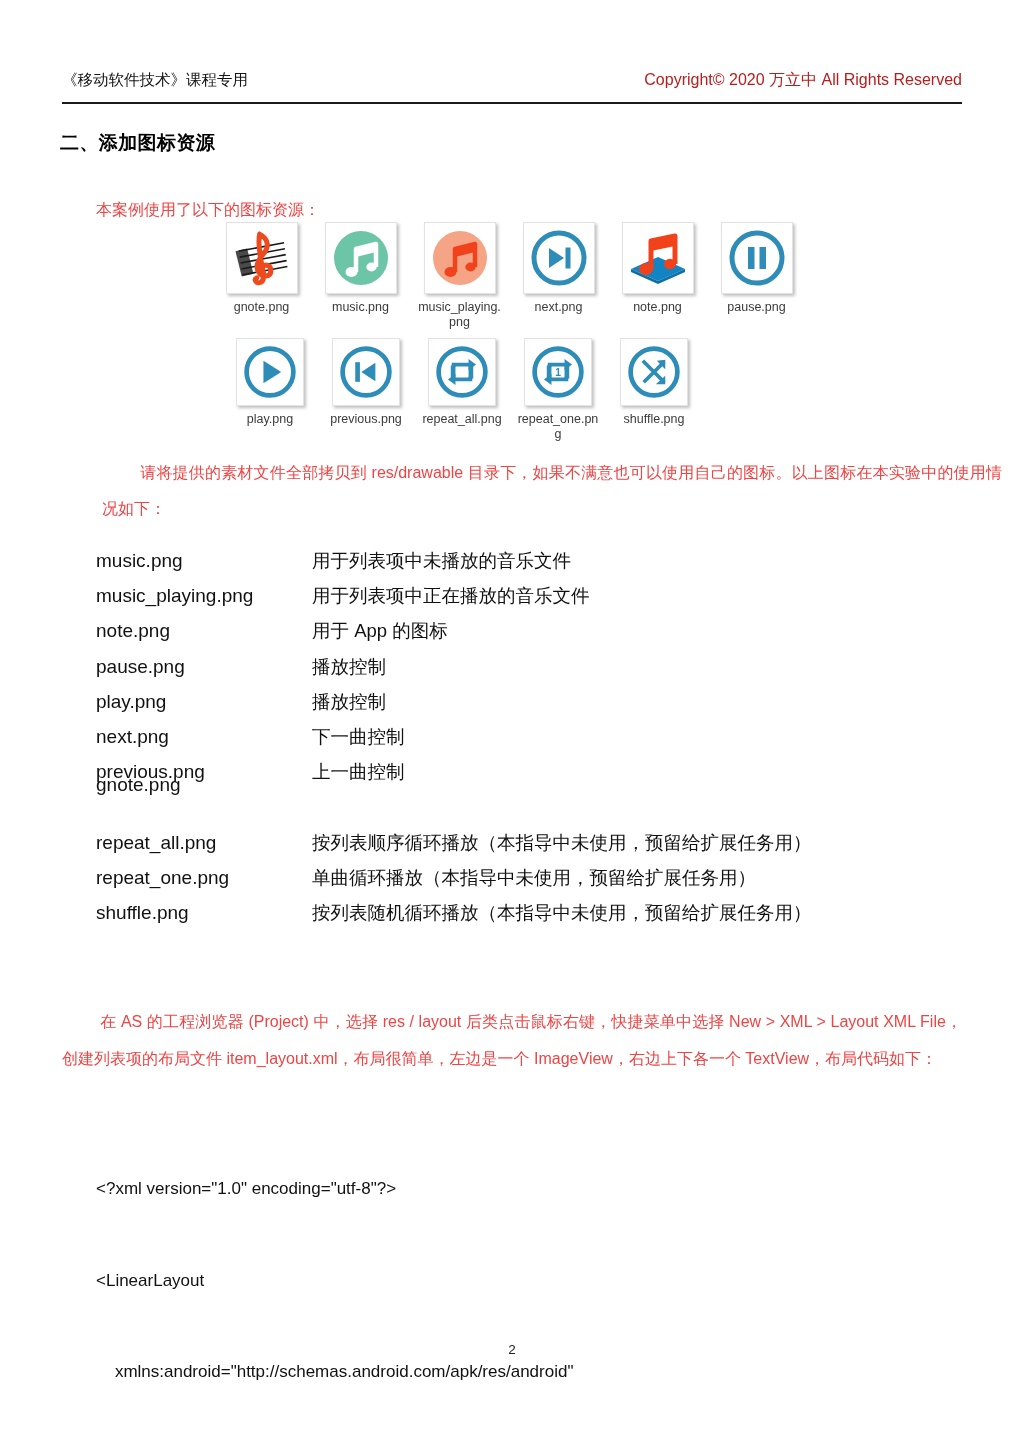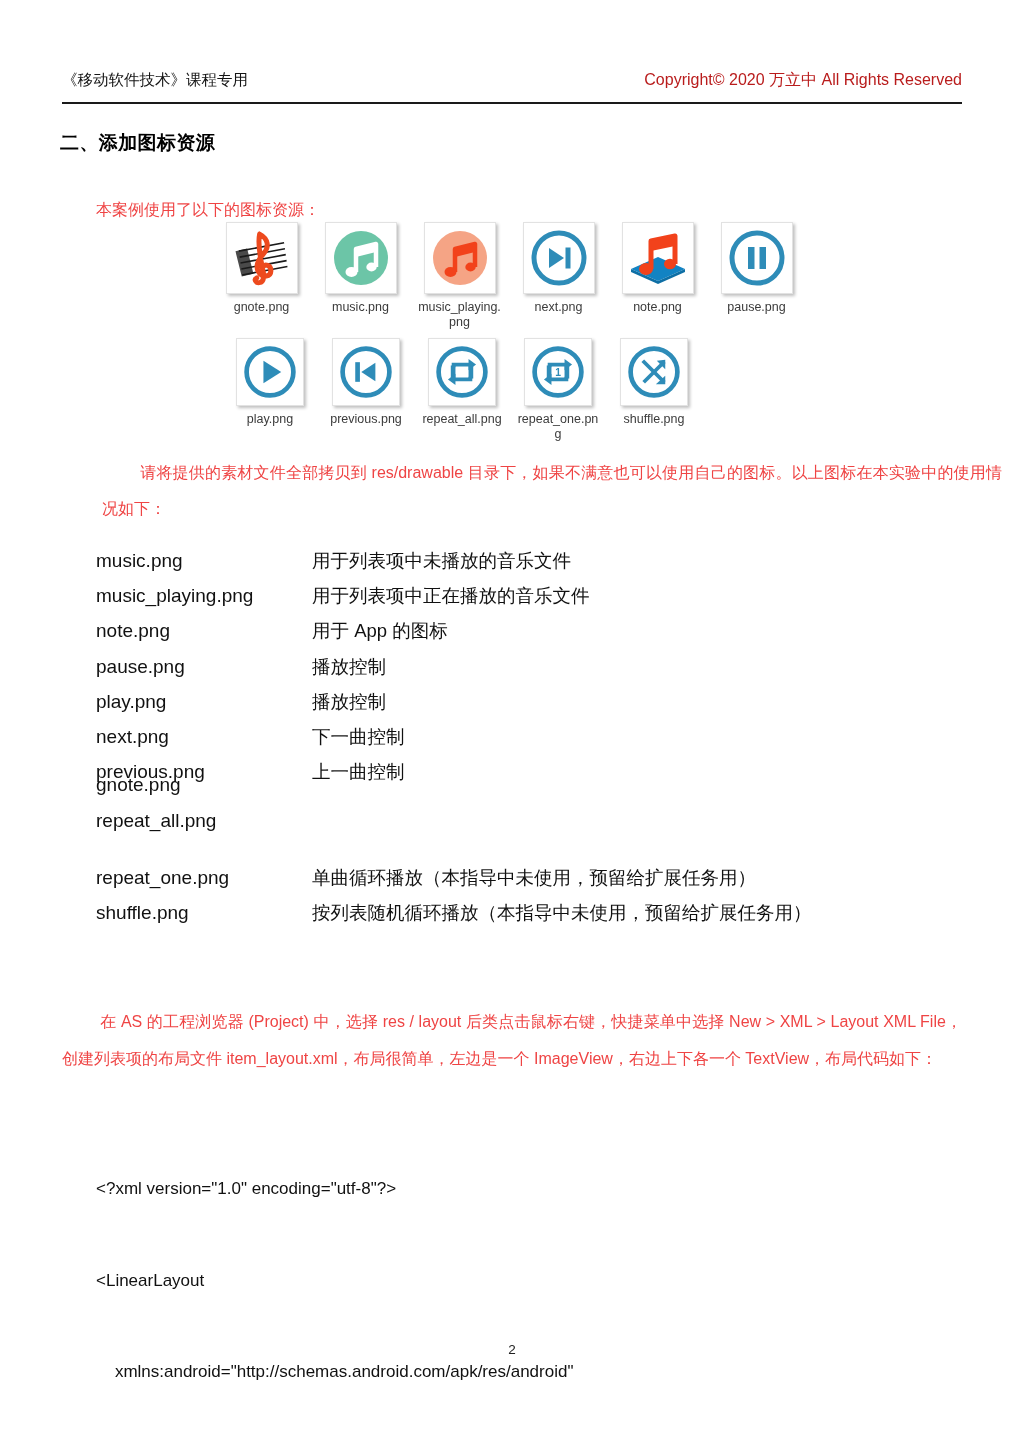--- a/index.html
+++ b/index.html
@@ -391,20 +391,21 @@
     </div>
     <div class="def-row">
       <div class="def-name">previous.png</div>
       <div class="def-desc">上一曲控制</div>
     </div>
     <div class="def-row">
       <div class="def-name">gnote.png</div>
     </div>
     <div class="def-row">
       <div class="def-name">repeat_all.png</div>
+      <div class="def-desc">按列表顺序循环播放（本指导中未使用，预留给扩展任务用）</div>
     </div>
     <div class="def-row">
       <div class="def-name">repeat_one.png</div>
       <div class="def-desc">单曲循环播放（本指导中未使用，预留给扩展任务用）</div>
     </div>
     <div class="def-row">
       <div class="def-name">shuffle.png</div>
       <div class="def-desc">按列表随机循环播放（本指导中未使用，预留给扩展任务用）</div>
     </div>
 

